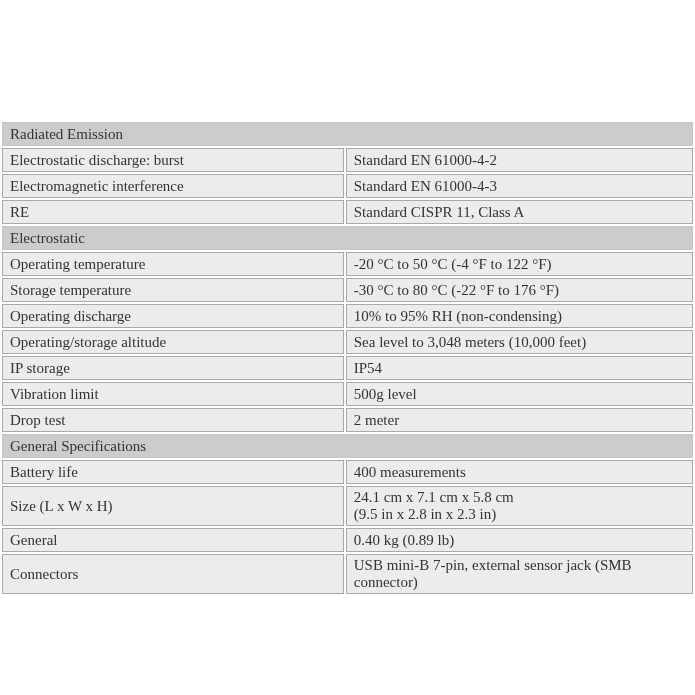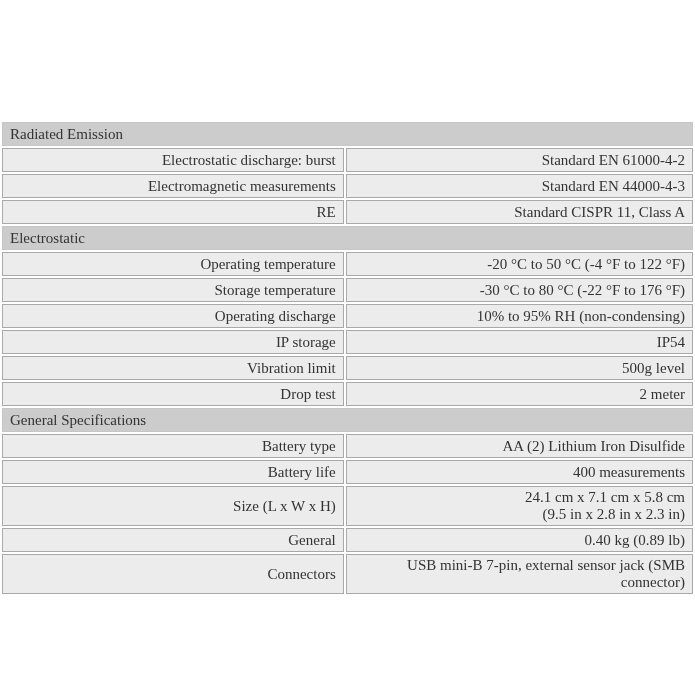--- a/index.html
+++ b/index.html
@@ -36,21 +36,20 @@
   td.section-header {
     background: var(--header-bg, #cccccc);
     border: 1px solid var(--header-border, #c6c6c6);
     height: 18px;
   }
   td.cell {
     background: var(--cell-bg, #ececec);
     border: 1px solid var(--cell-border, #a9a9a9);
     height: 18px;
     white-space: pre-line;
-    text-align: right;
   }
   col.c-label { width: 49.6%; }
   col.c-value { width: 50.4%; }
 </style>
 </head>
 <body>
 
 <div class="page">
   <table class="spec-table">
     <colgroup>
@@ -59,22 +58,22 @@
     </colgroup>
     <tbody id="spec-body">
         <tr>
           <td colspan="2" class="section-header">Radiated Emission</td>
         </tr>
         <tr>
           <td class="cell">Electrostatic discharge: burst</td>
           <td class="cell">Standard EN 61000-4-2</td>
         </tr>
         <tr>
-          <td class="cell">Electromagnetic measurements</td>
-          <td class="cell">Standard EN 44000-4-3</td>
+          <td class="cell">Electromagnetic interference</td>
+          <td class="cell">Standard EN 61000-4-3</td>
         </tr>
         <tr>
           <td class="cell">RE</td>
           <td class="cell">Standard CISPR 11, Class A</td>
         </tr>
         <tr>
           <td colspan="2" class="section-header">Electrostatic</td>
         </tr>
         <tr>
           <td class="cell">Operating temperature</td>
@@ -82,37 +81,37 @@
         </tr>
         <tr>
           <td class="cell">Storage temperature</td>
           <td class="cell">-30 °C to 80 °C (-22 °F to 176 °F)</td>
         </tr>
         <tr>
           <td class="cell">Operating discharge</td>
           <td class="cell">10% to 95% RH (non-condensing)</td>
         </tr>
         <tr>
+          <td class="cell">Operating/storage altitude</td>
+          <td class="cell">Sea level to 3,048 meters (10,000 feet)</td>
+        </tr>
+        <tr>
           <td class="cell">IP storage</td>
           <td class="cell">IP54</td>
         </tr>
         <tr>
           <td class="cell">Vibration limit</td>
           <td class="cell">500g level</td>
         </tr>
         <tr>
           <td class="cell">Drop test</td>
           <td class="cell">2 meter</td>
         </tr>
         <tr>
           <td colspan="2" class="section-header">General Specifications</td>
-        </tr>
-        <tr>
-          <td class="cell">Battery type</td>
-          <td class="cell">AA (2) Lithium Iron Disulfide</td>
         </tr>
         <tr>
           <td class="cell">Battery life</td>
           <td class="cell">400 measurements</td>
         </tr>
         <tr>
           <td class="cell">Size (L x W x H)</td>
           <td class="cell">24.1 cm x 7.1 cm x 5.8 cm
 (9.5 in x 2.8 in x 2.3 in)</td>
         </tr>

